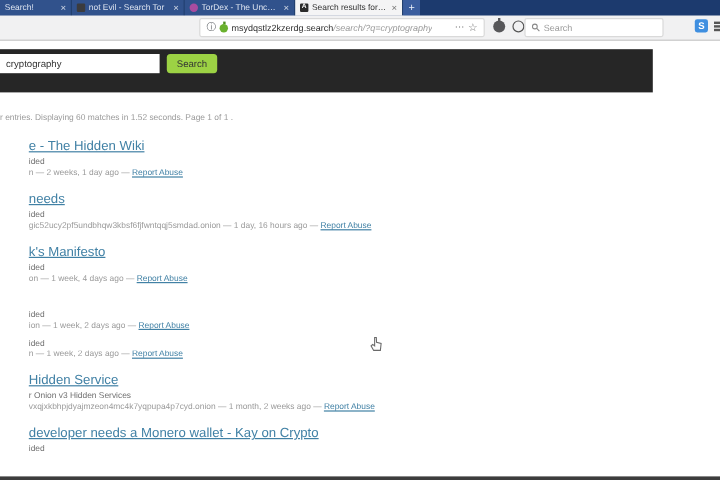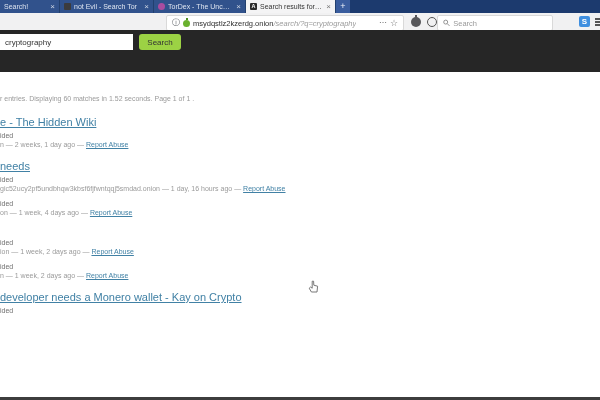--- a/index.html
+++ b/index.html
@@ -57,37 +57,37 @@
   .searchbar input { border:0; outline:0; width:100%; font-size:7.5px;
                      font-family:"Liberation Sans",sans-serif; color:#555; background:transparent; }
   .searchbar input::placeholder { color:#9a9a9a; }
   .noscript-btn { position:absolute; left:579px; top:16px; width:11px; height:11px;
                   background:#3f8fe0; border-radius:2px; color:#fff; font-size:8px;
                   font-weight:bold; text-align:center; line-height:11px; }
   .menu-btn { position:absolute; left:595px; top:18px; width:9px; height:1.5px;
               background:#555; box-shadow:0 3px 0 #555, 0 6px 0 #555; }
 
   
-  .site-header { position:absolute; top:30px; left:0; width:600px; height:42px;
+  .site-header { position:absolute; top:41px; left:0; width:544px; height:42px;
                  background:#262626; }
   .query-input { position:absolute; left:0; top:4px; width:133px; height:16px;
                  border:0; background:#fff; font-size:8px; padding:0 5px; color:#333;
                  font-family:"Liberation Sans",sans-serif; }
   .search-btn { position:absolute; left:139px; top:4px; width:42px; height:16px;
                 background:#9cd244; border:0; border-radius:3px; color:#333;
                 font-size:8px; font-family:"Liberation Sans",sans-serif; }
   .site-nav { position:absolute; left:0; top:61px; display:flex; gap:9px;
               font-size:6.5px; color:#9b9b9b; }
   .site-nav span { cursor:pointer; }
 
   
   .content { position:absolute; top:77px; left:0; width:600px; height:320px;
              background:#fff; padding:18px 10px 0 0; overflow:hidden; }
   .summary { font-size:7px; line-height:8px; color:#9a9a9a; margin-bottom:9px; }
-  .result { margin-bottom:7px; }
+  .result { margin-bottom:7px;margin-left:24px; }
   .r-title-row { min-height:13px; }
   .r-title { font-size:11px; line-height:13px; color:#4181a5;
              text-decoration:underline; cursor:pointer; }
   .r-desc { font-size:7px; line-height:8px; color:#707070; margin-top:2px; min-height:8px; }
   .r-url { font-size:7px; line-height:8px; color:#9a9a9a; margin-top:1px; min-height:8px;
            white-space:nowrap; overflow:hidden; }
   .r-report { color:#4181a5; text-decoration:underline; cursor:pointer; }
 
   .bottom-strip { position:absolute; bottom:0; left:0; width:600px; height:3px;
                   background:#3d3d3d; }
@@ -117,21 +117,21 @@
     <span class="tab-close">×</span>
   </div>
   <div class="newtab">+</div>
   <div class="tabbar-fill"></div>
 </div>
 
 <div class="toolbar"></div>
 <div class="urlbar">
   <span class="info-glyph">ⓘ</span>
   <span class="onion-dot"></span>
-  <span class="url-text"><span class="url-domain">msydqstlz2kzerdg.onion</span><span class="url-path">/search/?q=cryptography</span></span>
+  <span class="url-text"><span class="url-domain">msydqstlz2kzerdg.search</span><span class="url-path">/search/?q=cryptography</span></span>
   <span class="url-spacer"></span>
   <span class="page-actions">⋯</span>
   <span class="bookmark-star">☆</span>
 </div>
 <div class="onion-btn"></div>
 <div class="ring-btn"></div>
 <div class="searchbar">
   <svg width="8" height="8" viewBox="0 0 8 8">
     <circle cx="3" cy="3" r="2.2" fill="none" stroke="#888" stroke-width="1"></circle>
     <line x1="4.7" y1="4.7" x2="7.2" y2="7.2" stroke="#888" stroke-width="1"></line>
@@ -160,35 +160,41 @@
     <div class="r-url"><span class="r-meta">n — 2 weeks, 1 day ago — </span><a class="r-report">Report Abuse</a></div>
   </div>
 
   <div class="result">
     <div class="r-title-row"><a class="r-title">needs</a></div>
     <div class="r-desc">ided</div>
     <div class="r-url"><span class="r-meta">gic52ucy2pf5undbhqw3kbsf6fjfwntqqj5smdad.onion — 1 day, 16 hours ago — </span><a class="r-report">Report Abuse</a></div>
   </div>
 
   <div class="result">
+    <div class="r-title-row"><a class="r-title">k's Manifesto</a></div>
     <div class="r-desc">ided</div>
     <div class="r-url"><span class="r-meta">on — 1 week, 4 days ago — </span><a class="r-report">Report Abuse</a></div>
   </div>
 
   <div class="result">
     <div class="r-title-row"><a class="r-title"></a></div>
     <div class="r-desc">ided</div>
     <div class="r-url"><span class="r-meta">ion — 1 week, 2 days ago — </span><a class="r-report">Report Abuse</a></div>
   </div>
 
   <div class="result">
     <div class="r-desc">ided</div>
     <div class="r-url"><span class="r-meta">n — 1 week, 2 days ago — </span><a class="r-report">Report Abuse</a></div>
   </div>
 
+  <div class="result">
+    <div class="r-title-row"><a class="r-title">Hidden Service</a></div>
+    <div class="r-desc">r Onion v3 Hidden Services</div>
+    <div class="r-url"><span class="r-meta">vxqjxkbhpjdyajmzeon4mc4k7yqpupa4p7cyd.onion — 1 month, 2 weeks ago — </span><a class="r-report">Report Abuse</a></div>
+  </div>
 
   <div class="result">
     <div class="r-title-row"><a class="r-title">developer needs a Monero wallet - Kay on Crypto</a></div>
     <div class="r-desc">ided</div>
 
   </div>
 
 </div>
 </div>
 

